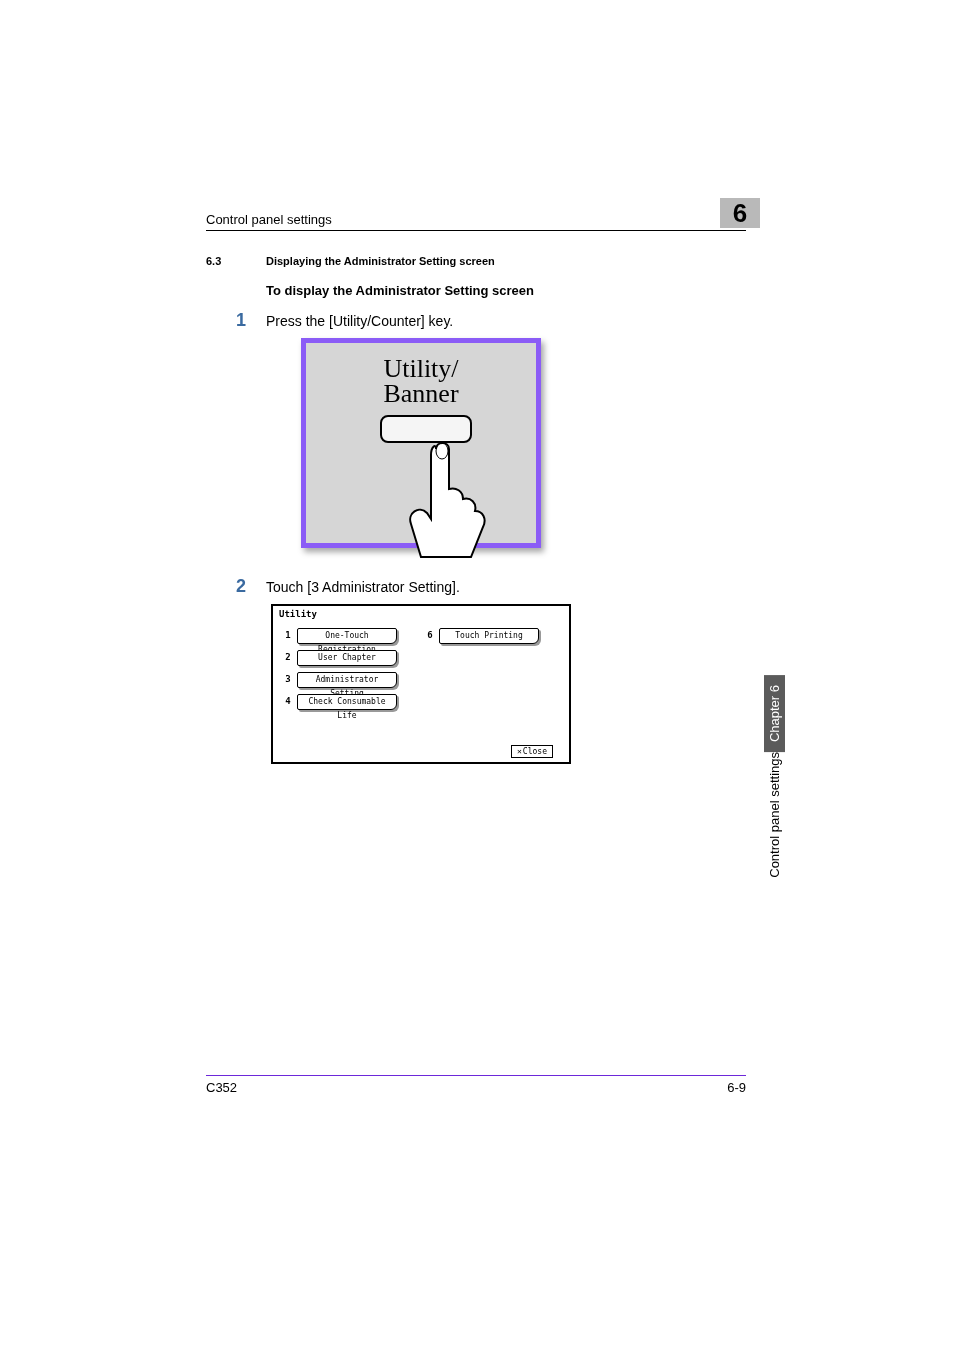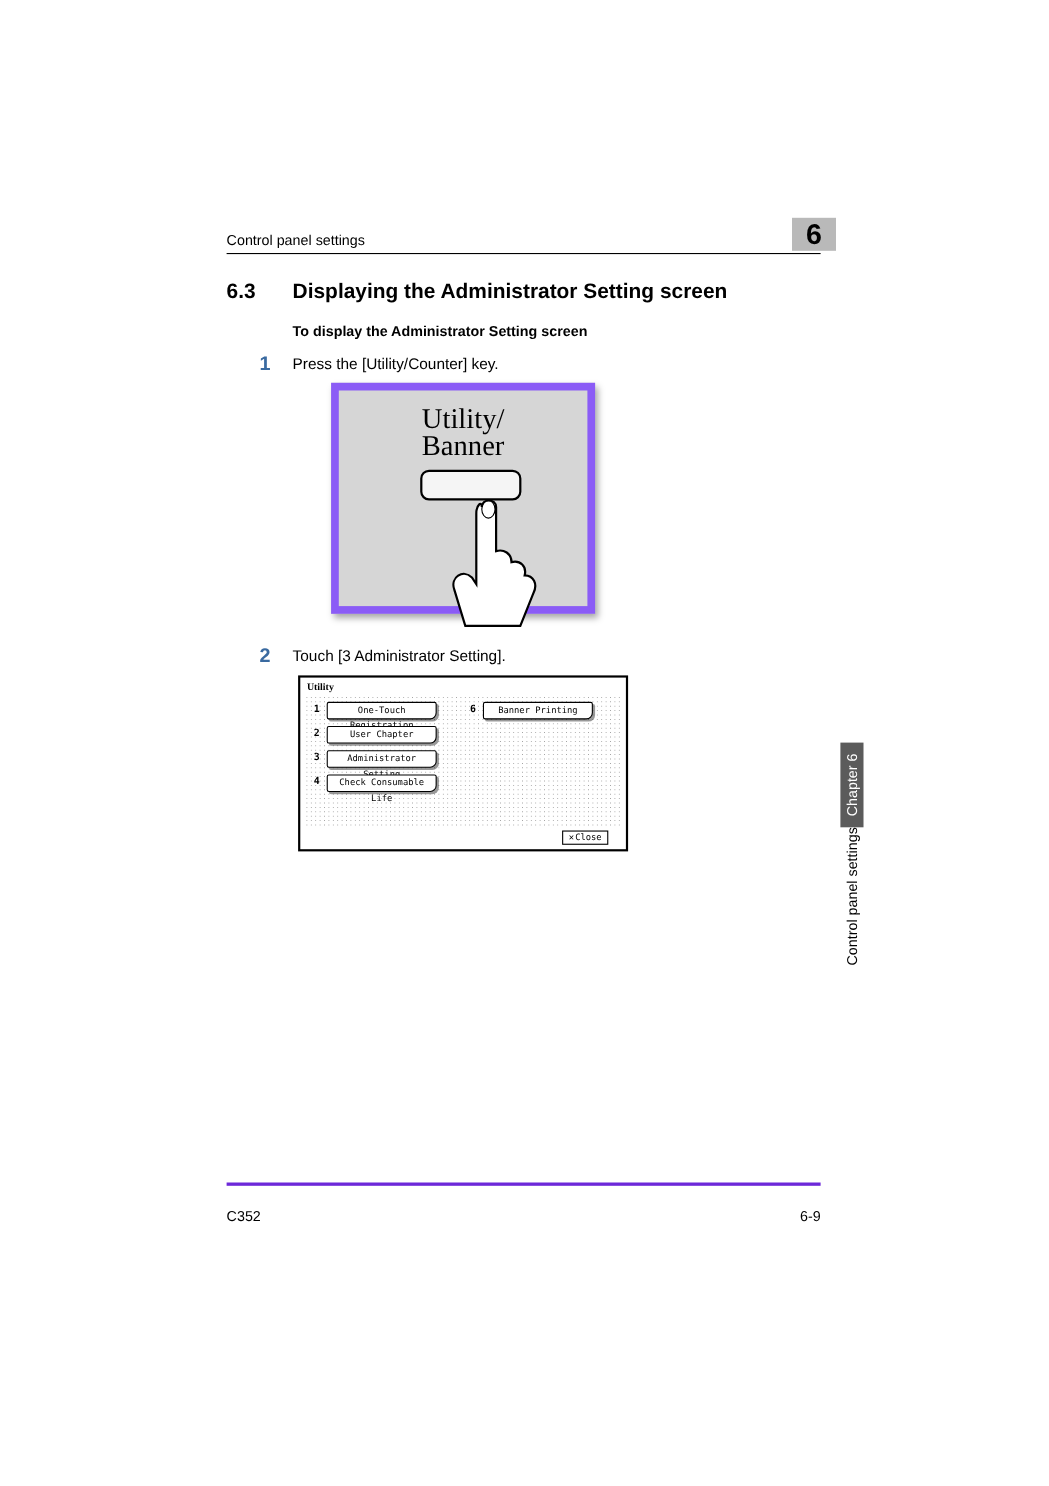--- a/index.html
+++ b/index.html
@@ -33,21 +33,21 @@
     width: 40px;
     height: 30px;
     background: #b9b9b9;
     color: #000;
     font-size: 26px;
     font-weight: bold;
     text-align: center;
     line-height: 30px;
   }
   .h2 {
-    font-size: 19px;
+    font-size: 11px;
     font-weight: bold;
     margin: 24px 0 16px 0;
   }
   .h2-num {
     display: inline-block;
     width: 60px;
   }
   .sub-h {
     font-size: 13px;
     font-weight: bold;
@@ -80,21 +80,21 @@
     display: inline-block;
     width: 14px;
   }
 
   
   .fig1 {
     margin: 8px 0 10px 95px;
     width: 240px;
     height: 210px;
     background: #d6d6d6;
-    border: 7px solid #8b5cf6;
+    border: 5px solid #8b5cf6;
     position: relative;
     box-shadow: 3px 4px 6px rgba(0,0,0,0.35);
   }
   .fig1 .key-label-top {
     position: absolute;
     left: 0; right: 0;
     top: 14px;
     text-align: center;
     font-family: "Times New Roman", serif;
     font-size: 26px;
@@ -127,21 +127,20 @@
     border: 2px solid #000;
     background: #fff;
     position: relative;
     font-family: "Lucida Console", monospace;
     font-size: 9px;
   }
   .fig2 .screen-title {
     position: absolute;
     left: 6px; top: 3px;
     font-weight: bold;
-    font-family: Liberation Serif, serif;
   }
   .fig2 .dotfill {
     position: absolute;
     left: 4px; right: 4px;
     top: 16px; bottom: 20px;
     background-image:
       radial-gradient(#9a9a9a 0.6px, transparent 0.6px);
     background-size: 4px 4px;
   }
   .fig2 .menu-btn {
@@ -204,22 +203,22 @@
     padding: 10px 3px 0 3px;
     color: #000;
   }
 
   
   .footer {
     position: absolute;
     left: 206px;
     top: 1075px;
     width: 540px;
-    border-top: 3px solid #6d28d9;
-    padding-top: 20px;
+    border-top: 1px solid #6d28d9;
+    padding-top: 4px;
     font-size: 13px;
   }
   .footer-right {
     float: right;
   }
 </style>
 </head>
 <body>
 
 <div class="chapter-badge">6</div>
@@ -268,21 +267,21 @@
     <div class="menu-num" style="left:10px; top:46px">2</div>
     <div class="menu-btn" style="left:24px; top:44px; width:100px">User Chapter</div>
 
     <div class="menu-num" style="left:10px; top:68px">3</div>
     <div class="menu-btn" style="left:24px; top:66px; width:100px">Administrator Setting</div>
 
     <div class="menu-num" style="left:10px; top:90px">4</div>
     <div class="menu-btn" style="left:24px; top:88px; width:100px">Check Consumable Life</div>
 
     <div class="menu-num" style="left:152px; top:24px">6</div>
-    <div class="menu-btn" style="left:166px; top:22px; width:100px">Banner Printing</div>
+    <div class="menu-btn" style="left:166px; top:22px; width:100px">Touch Printing</div>
 
     <div class="close-btn">
       <span class="close-icon">✕</span><span>Close</span>
     </div>
   </div>
 
 </div>
 
 <div class="side-tab">
   <div class="tab-dark">Chapter 6</div>

